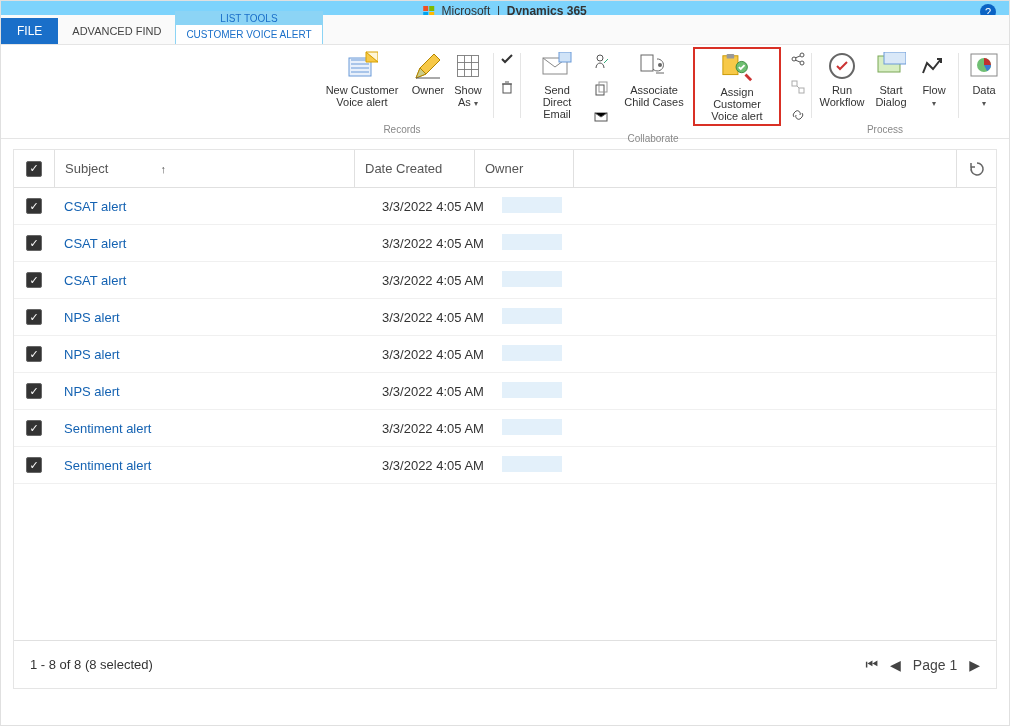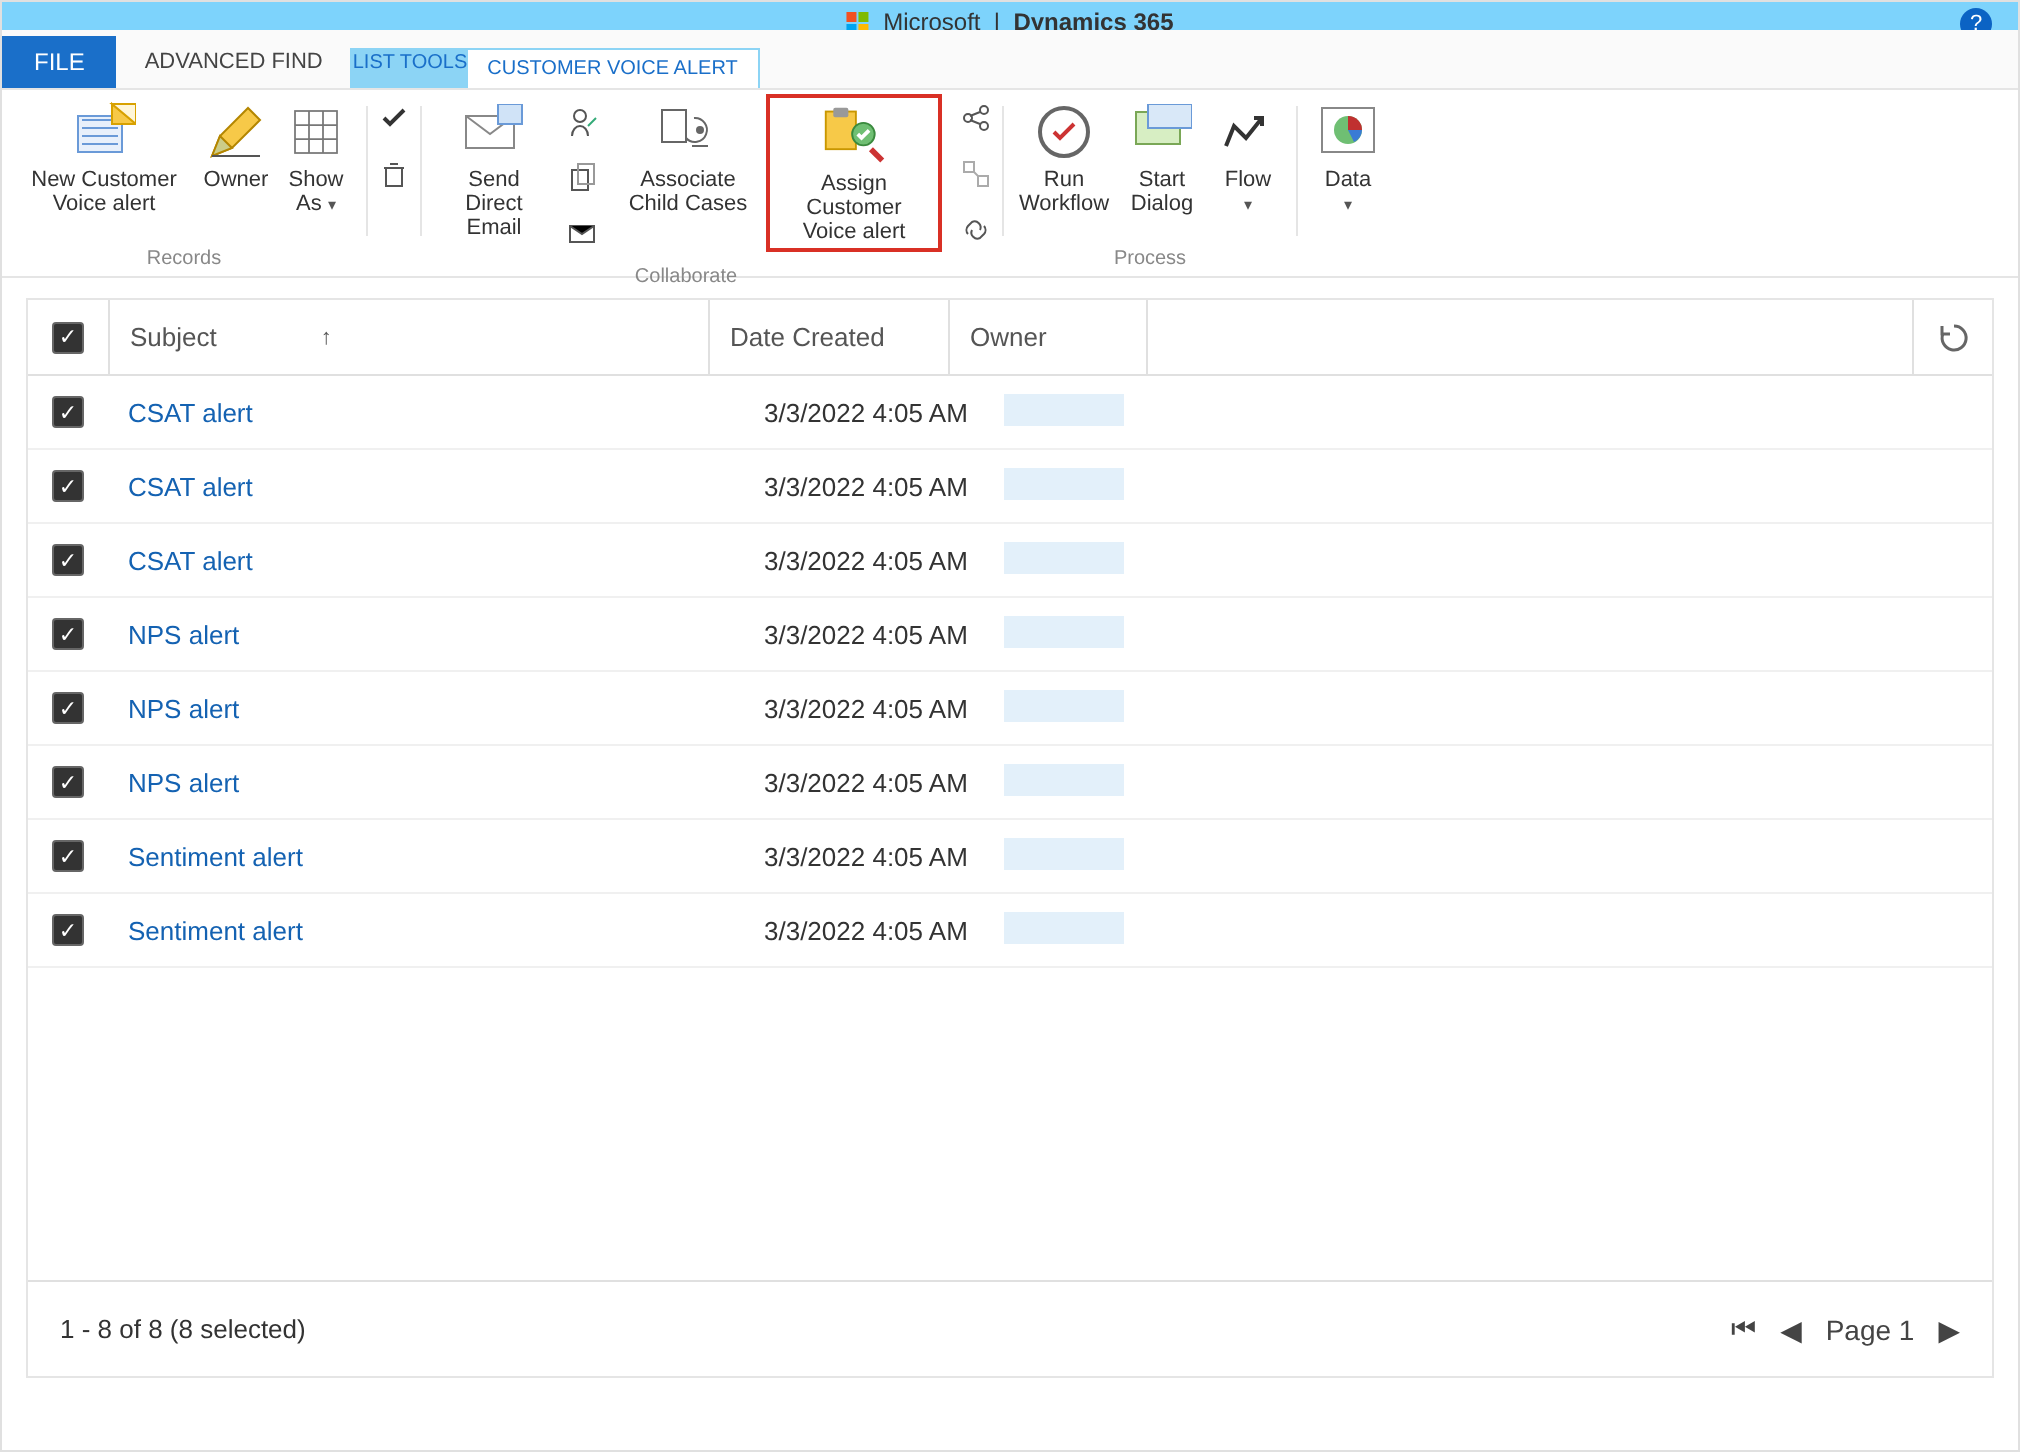--- a/index.html
+++ b/index.html
@@ -9,26 +9,26 @@
 .top-header { height: 14px; display: flex; align-items: center; justify-content: center; position: relative; padding-top: 2px; background: #7dd3fc; }
 .top-header .brand { font-size: 12px; color: #333; position: absolute; left: 50%; transform: translateX(-50%); top: 3px; }
 .top-header .brand b { font-weight: 600; }
 .help-icon { position: absolute; right: 14px; top: 4px; width: 16px; height: 16px; background: #0b63c4; border-radius: 50%; color: #fff; font-size: 11px; display: flex; align-items: center; justify-content: center; cursor: pointer; }
 .expand-icon { position: absolute; right: 14px; top: 24px; width: 16px; height: 16px; color: #666; font-size: 13px; display: flex; align-items: center; justify-content: center; cursor: pointer; }
 
 
 .tab-row { height: 30px; display: flex; align-items: flex-end; border-bottom: 1px solid #e5e5e5; padding-top: 6px; background: #fafafa; position:relative;}
 .tab-file { background: #1a6fc9; color: #fff; font-size: 12px; padding: 6px 16px 6px; height: 26px; display:flex; align-items:center; cursor:pointer; }
 .tab-adv { color: #444; font-size: 11px; padding: 6px 14px; height: 26px; display:flex; align-items:center; cursor:pointer; }
-.tab-tool { display:flex; flex-direction:row; border:1px solid #8cd4f5; border-bottom:none; background:#fff; }
+.tab-tool { display:flex; flex-direction:column; border:1px solid #8cd4f5; border-bottom:none; background:#fff; }
 .tab-tool-super { background:#8cd4f5; color:#1a6fc9; font-size:10px; padding:1px 0; text-align:center; }
 .tab-tool-main { color:#1a6fc9; font-size:10px; padding:4px 10px; text-align:center; }
 
 
-.ribbon { height: 94px; display:flex; border-bottom:1px solid #e5e5e5; background:#fff; }
+.ribbon { height: 94px; display:flex; border-bottom:1px solid #e5e5e5; background:#fff;justify-content:flex-end; }
 .ribbon-group { display:flex; flex-direction:column; padding:2px 4px 0; position:relative; }
 .ribbon-group-items { display:flex; flex:1; align-items:flex-start; }
 .ribbon-group-label { font-size:10px; color:#888; text-align:center; padding:2px 0 3px; }
 .ribbon-sep { width:1px; background:#e5e5e5; margin:8px 0 20px; }
 .rbtn { display:flex; flex-direction:column; align-items:center; justify-content:flex-start; padding:3px 5px 2px; cursor:pointer; position:relative; text-align:center; }
 .rbtn .ico { width:32px; height:32px; display:flex; align-items:center; justify-content:center; margin-bottom:2px;}
 .rbtn .lbl { font-size:11px; line-height:12px; color:#333; }
 .rbtn .caret { font-size:8px; color:#555; }
 .rbtn-col { display:flex; flex-direction:column; gap:8px; padding:4px 3px; }
 .rbtn-sm { width:20px; height:20px; display:flex; align-items:center; justify-content:center; cursor:pointer; }

